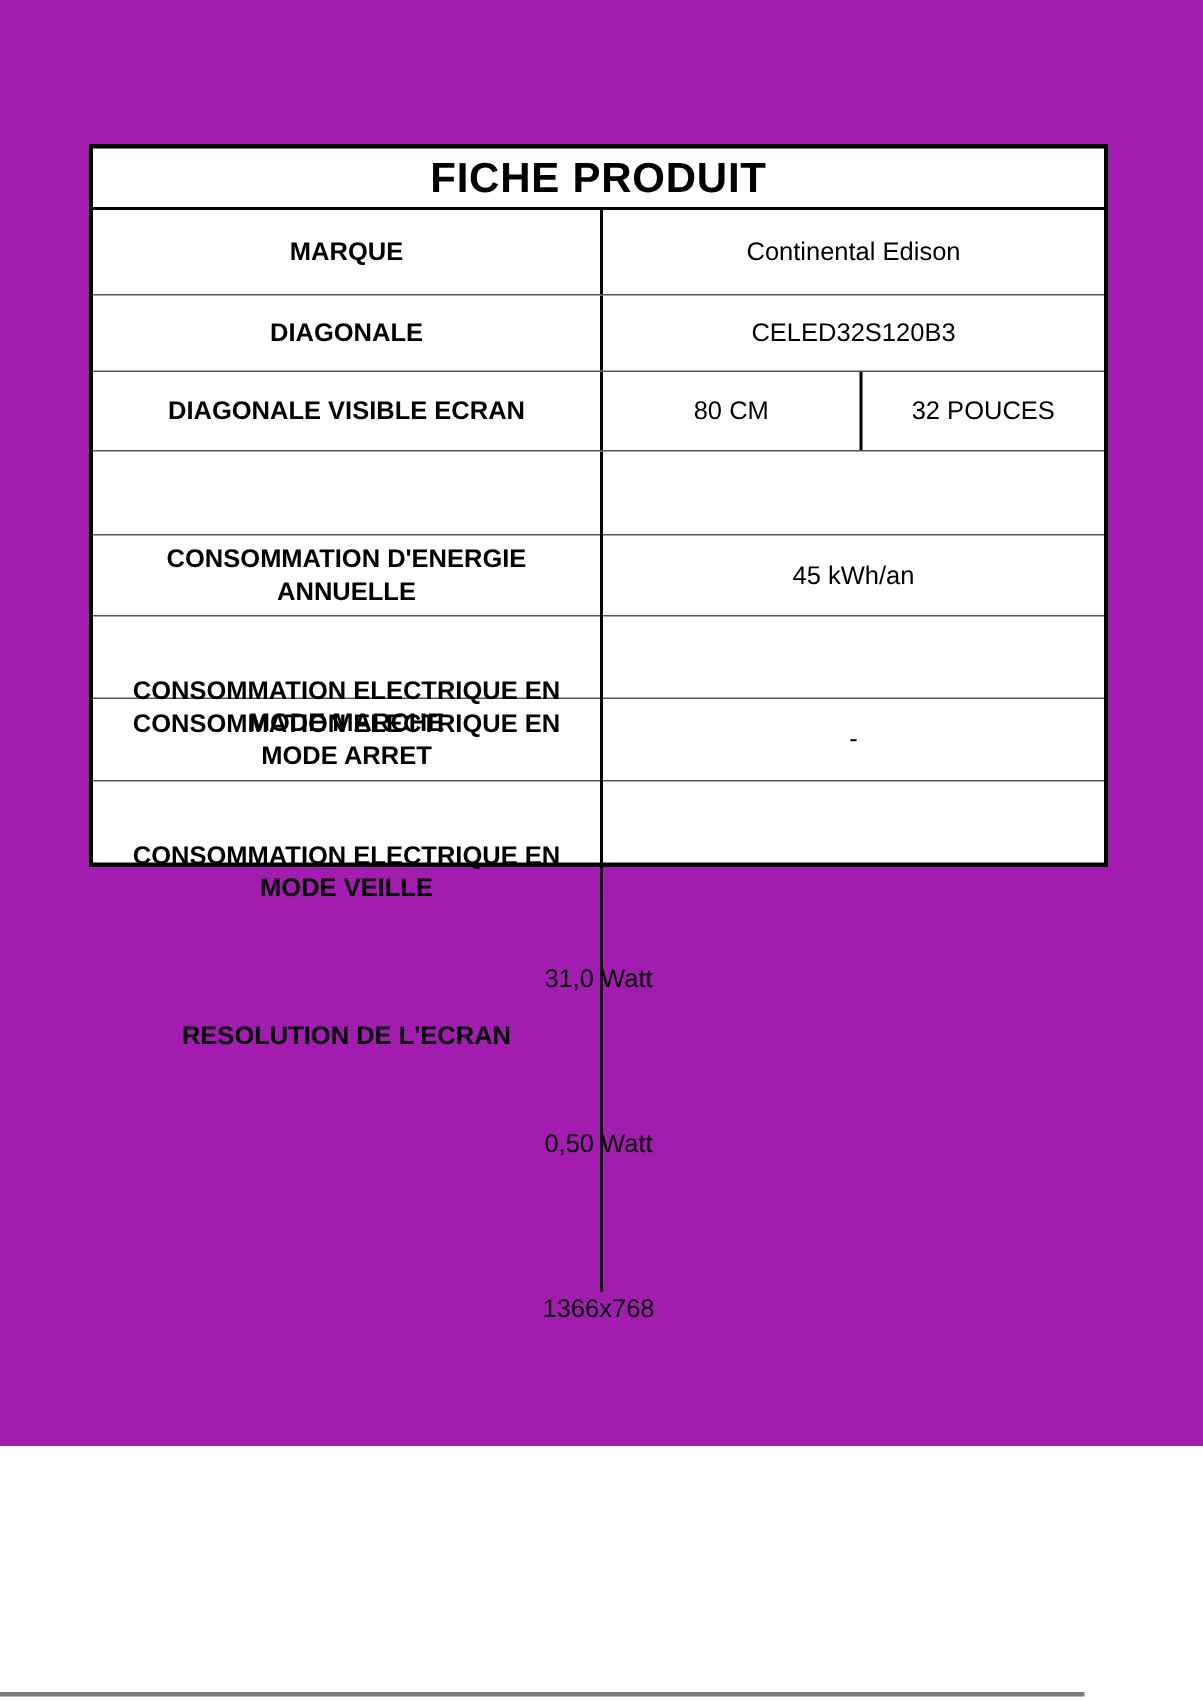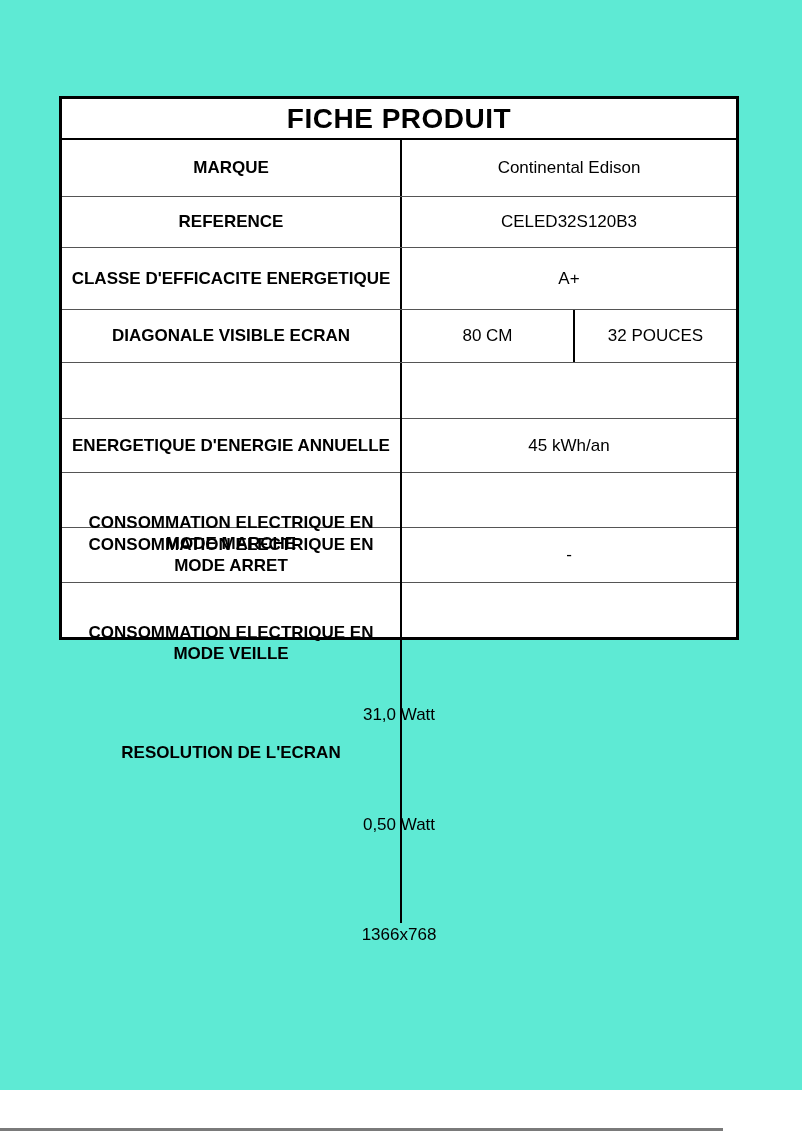--- a/index.html
+++ b/index.html
@@ -3,21 +3,21 @@
 <meta charset="utf-8">
 <style>
   * { margin: 0; padding: 0; box-sizing: border-box; }
   html, body {
     width: 802px; height: 1134px;
     background: #ffffff;
     font-family: "Liberation Sans", sans-serif;
     color: #000000;
     overflow: hidden;
   }
-  .page { position: relative; width: 802px; height: 1090px; background: #5eead4; }
+  .page { position: relative; width: 802px; height: 964px; background: #a21caf; }
 
   .fiche-table {
     position: absolute;
     left: 59px; top: 96px;
     width: 680px;
     border: 3px solid #000000;
     background: #ffffff;
   }
   .fiche-header {
     height: 41px;
@@ -85,42 +85,38 @@
   <div class="fiche-table">
 
     <div class="fiche-header">FICHE PRODUIT</div>
 
     <div class="row r0">
       <div class="label-cell">MARQUE</div>
       <div class="value-cell">Continental Edison</div>
     </div>
 
     <div class="row r1">
-      <div class="label-cell">REFERENCE</div>
+      <div class="label-cell">DIAGONALE</div>
       <div class="value-cell">CELED32S120B3</div>
     </div>
 
-    <div class="row r2">
-      <div class="label-cell">CLASSE D'EFFICACITE ENERGETIQUE</div>
-      <div class="value-cell">A+</div>
-    </div>
 
     <div class="row r3">
       <div class="label-cell">DIAGONALE VISIBLE ECRAN</div>
       <div class="value-cell split-left">80 CM</div>
       <div class="value-cell">32 POUCES</div>
     </div>
 
     <div class="row r4">
       <div class="label-cell">CONSOMMATION ELECTRIQUE EN MODE MARCHE</div>
       <div class="value-cell">31,0 Watt</div>
     </div>
 
     <div class="row r5">
-      <div class="label-cell">ENERGETIQUE D'ENERGIE ANNUELLE</div>
+      <div class="label-cell">CONSOMMATION D'ENERGIE ANNUELLE</div>
       <div class="value-cell">45 kWh/an</div>
     </div>
 
     <div class="row r6">
       <div class="label-cell">CONSOMMATION ELECTRIQUE EN MODE VEILLE</div>
       <div class="value-cell">0,50 Watt</div>
     </div>
 
     <div class="row r7">
       <div class="label-cell">CONSOMMATION ELECTRIQUE EN MODE ARRET</div>

